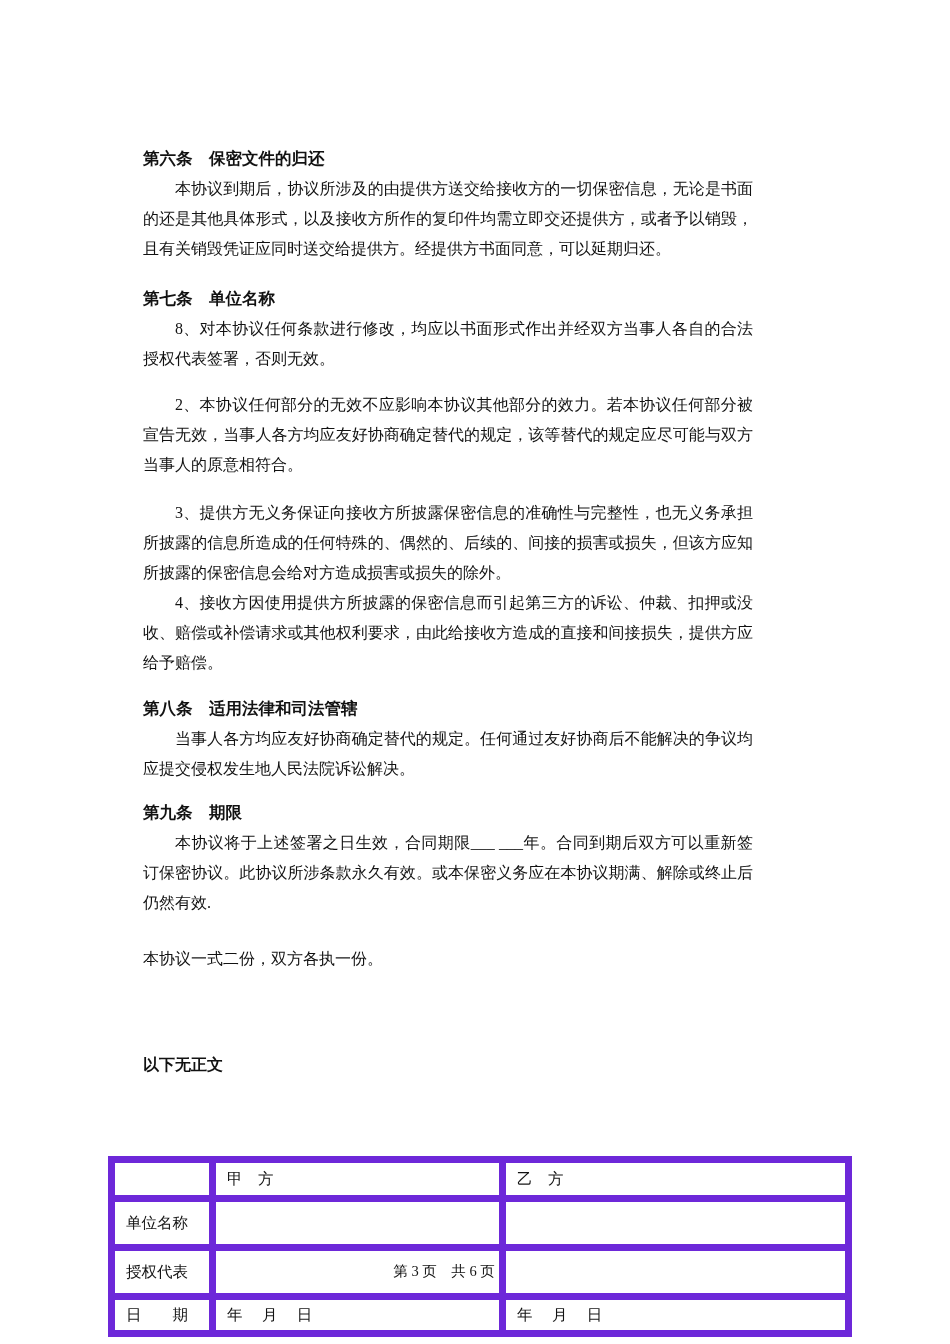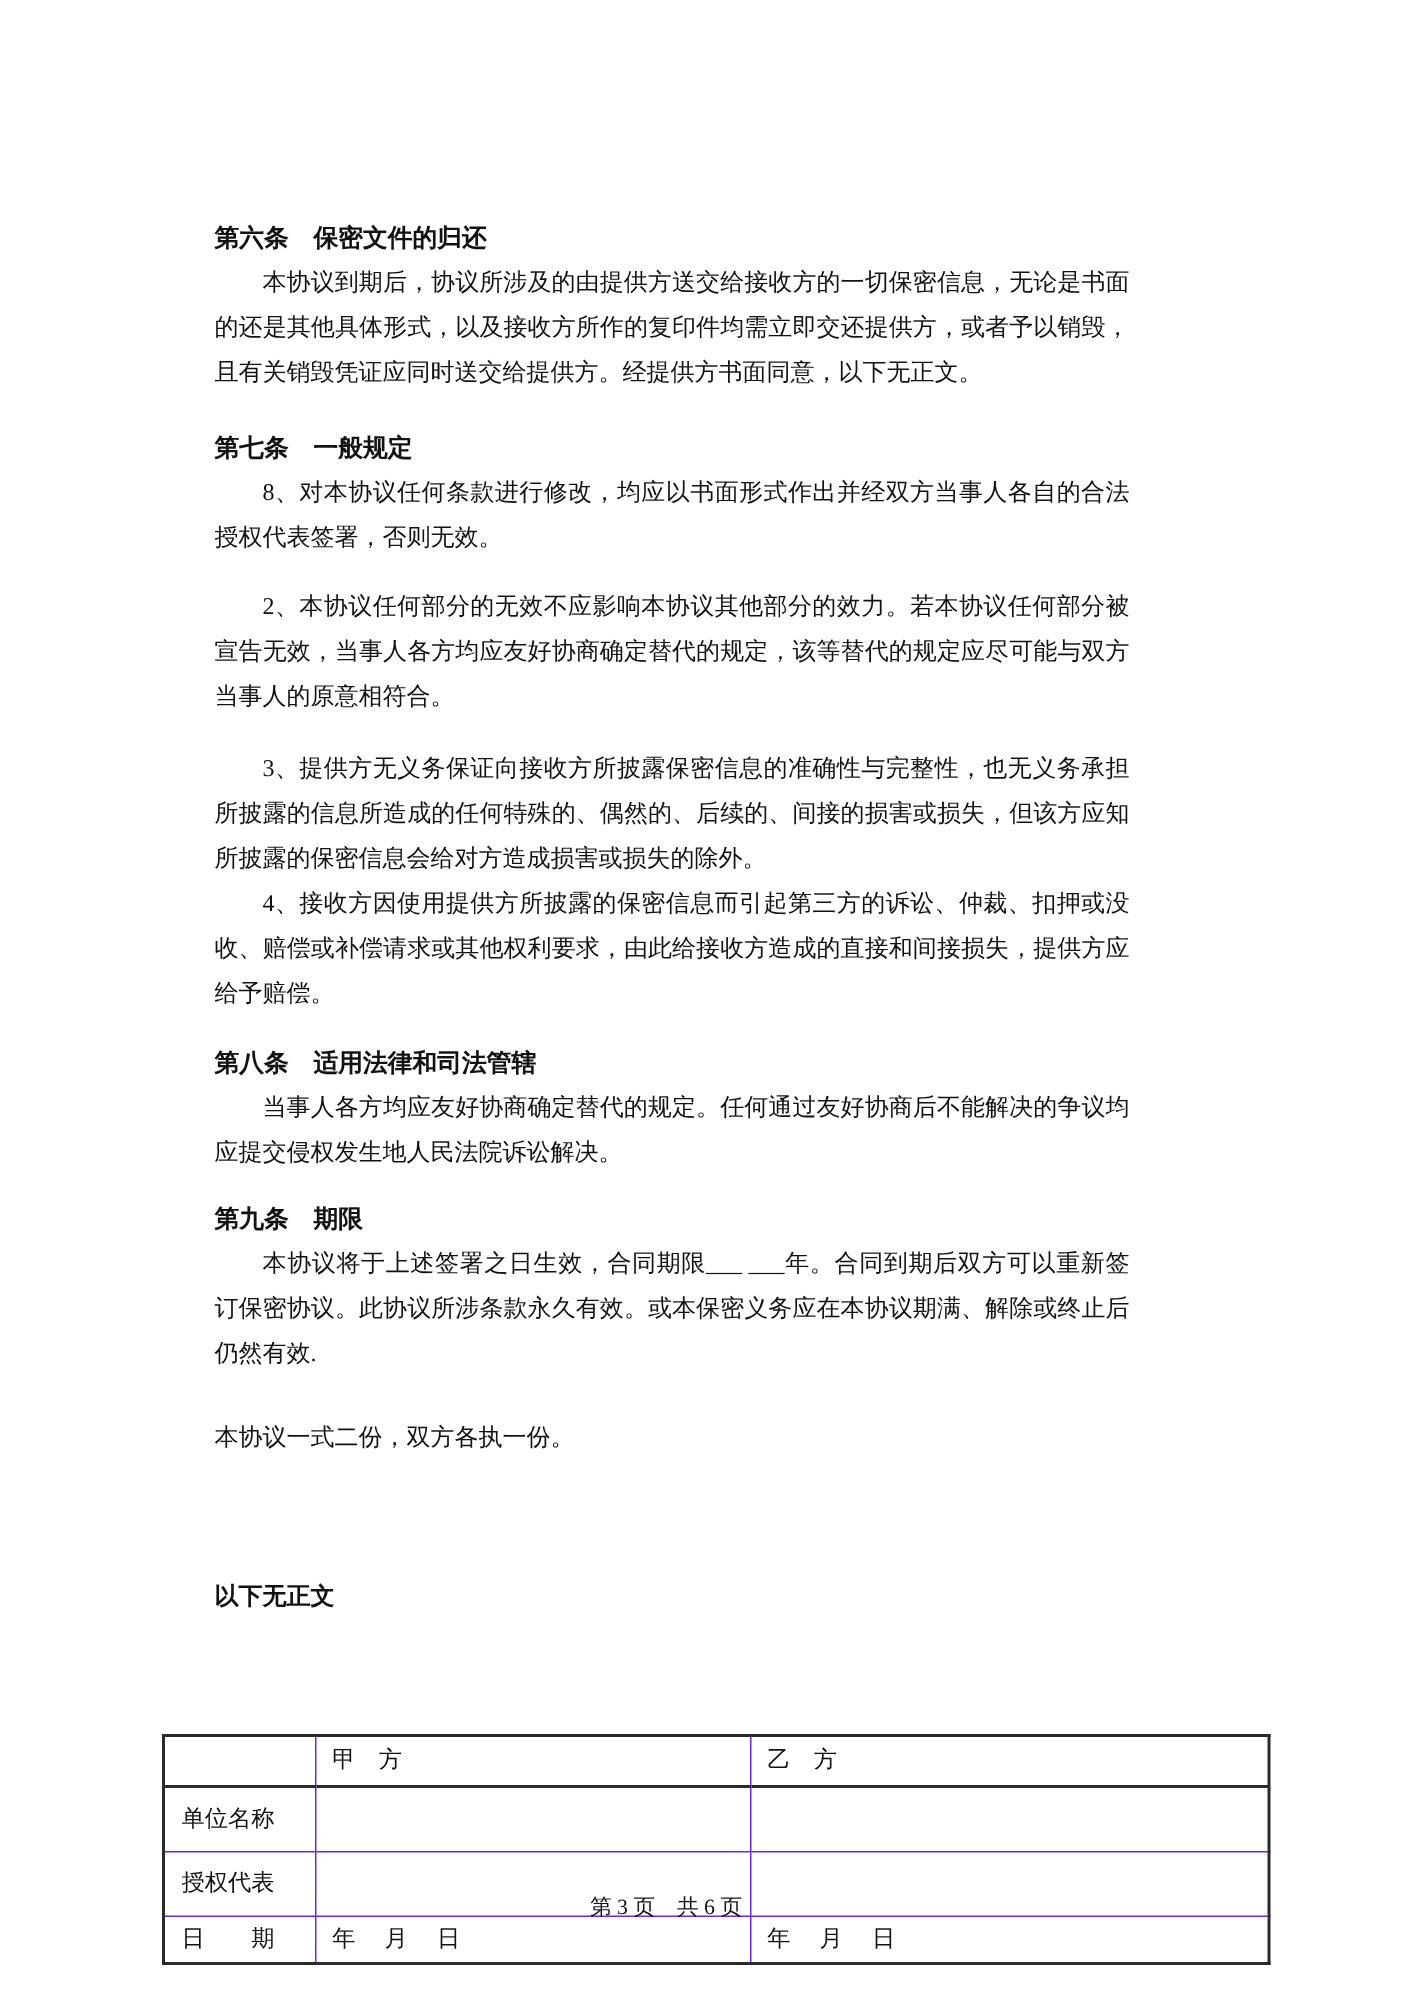--- a/index.html
+++ b/index.html
@@ -57,21 +57,21 @@
   }
   table.sig-table {
     border-collapse: collapse;
     table-layout: fixed;
     width: 737px;
     margin-left: -35px;
     border: 2px solid #2a2a2a;
     font-size: 15.5px;
   }
   table.sig-table td {
-    border: 1px solid #6d28d9;
+    border: 7px solid #6d28d9;
     padding: 0 0 0 11px;
     vertical-align: middle;
     text-align: left;
     overflow: hidden;
   }
   col.c-label { width: 101px; }
   col.c-a { width: 290px; }
   col.c-b { width: 346px; }
   tr.row-head td { height: 32px; border-bottom: 2px solid #2a2a2a; }
   tr.row-mid1 td { height: 42px; }
@@ -90,27 +90,27 @@
   }
 </style>
 </head>
 <body>
 
 <div class="page">
   <div class="content">
 
     <section>
       <h2 class="sec-heading">第六条　保密文件的归还</h2>
-      <p class="body-para">本协议到期后，协议所涉及的由提供方送交给接收方的一切保密信息，无论是书面的还是其他具体形式，以及接收方所作的复印件均需立即交还提供方，或者予以销毁，且有关销毁凭证应同时送交给提供方。经提供方书面同意，以下无正文。</p>
+      <p class="body-para">本协议到期后，协议所涉及的由提供方送交给接收方的一切保密信息，无论是书面的还是其他具体形式，以及接收方所作的复印件均需立即交还提供方，或者予以销毁，且有关销毁凭证应同时送交给提供方。经提供方书面同意，可以延期归还。</p>
     </section>
 
     <div class="sp20"></div>
 
     <section>
-      <h2 class="sec-heading">第七条　一般规定</h2>
+      <h2 class="sec-heading">第七条　单位名称</h2>
       <p class="body-para">8、对本协议任何条款进行修改，均应以书面形式作出并经双方当事人各自的合法授权代表签署，否则无效。</p>
       <div class="sp16"></div>
       <p class="body-para">2、本协议任何部分的无效不应影响本协议其他部分的效力。若本协议任何部分被宣告无效，当事人各方均应友好协商确定替代的规定，该等替代的规定应尽可能与双方当事人的原意相符合。</p>
       <div class="sp18"></div>
       <p class="body-para">3、提供方无义务保证向接收方所披露保密信息的准确性与完整性，也无义务承担所披露的信息所造成的任何特殊的、偶然的、后续的、间接的损害或损失，但该方应知所披露的保密信息会给对方造成损害或损失的除外。</p>
       <p class="body-para">4、接收方因使用提供方所披露的保密信息而引起第三方的诉讼、仲裁、扣押或没收、赔偿或补偿请求或其他权利要求，由此给接收方造成的直接和间接损失，提供方应给予赔偿。</p>
     </section>
 
     <div class="sp16"></div>
 

